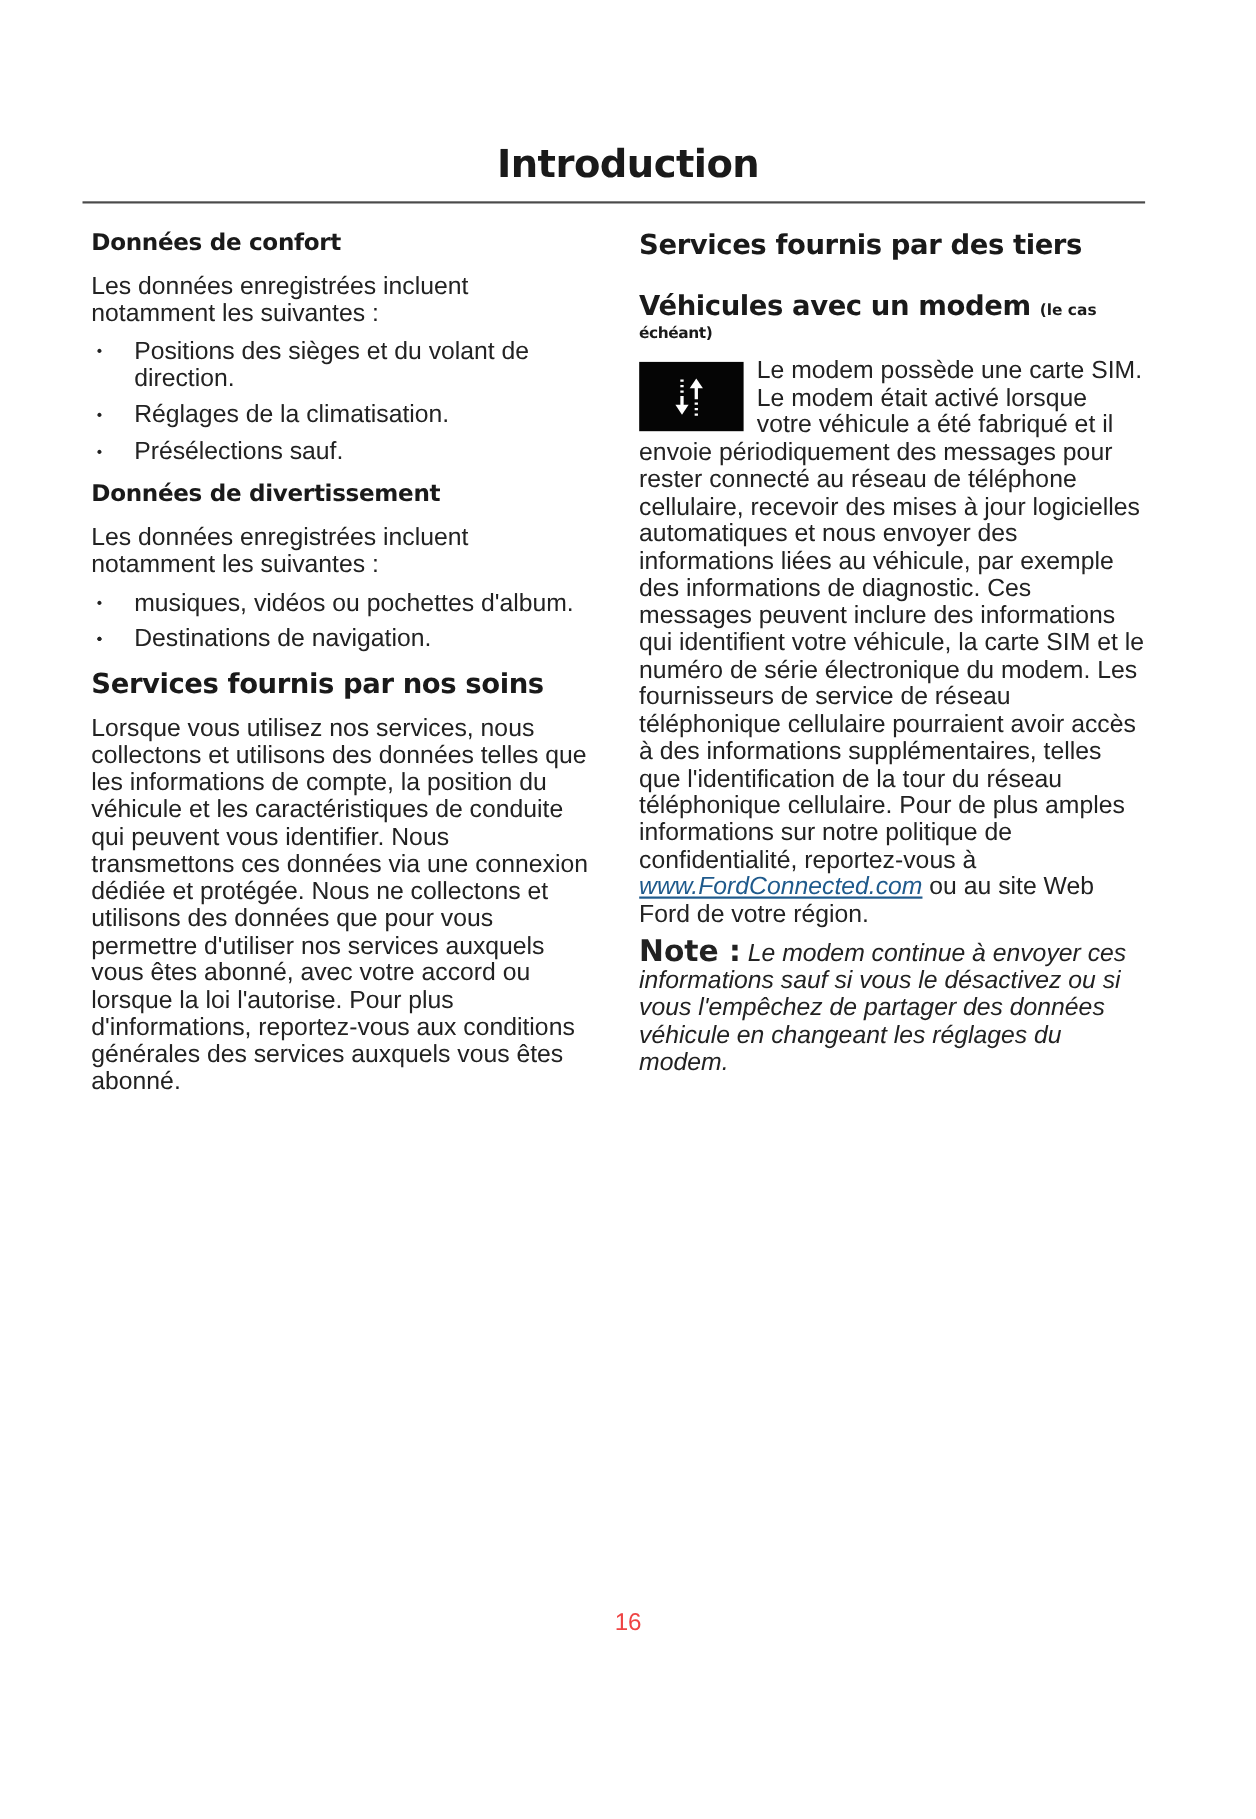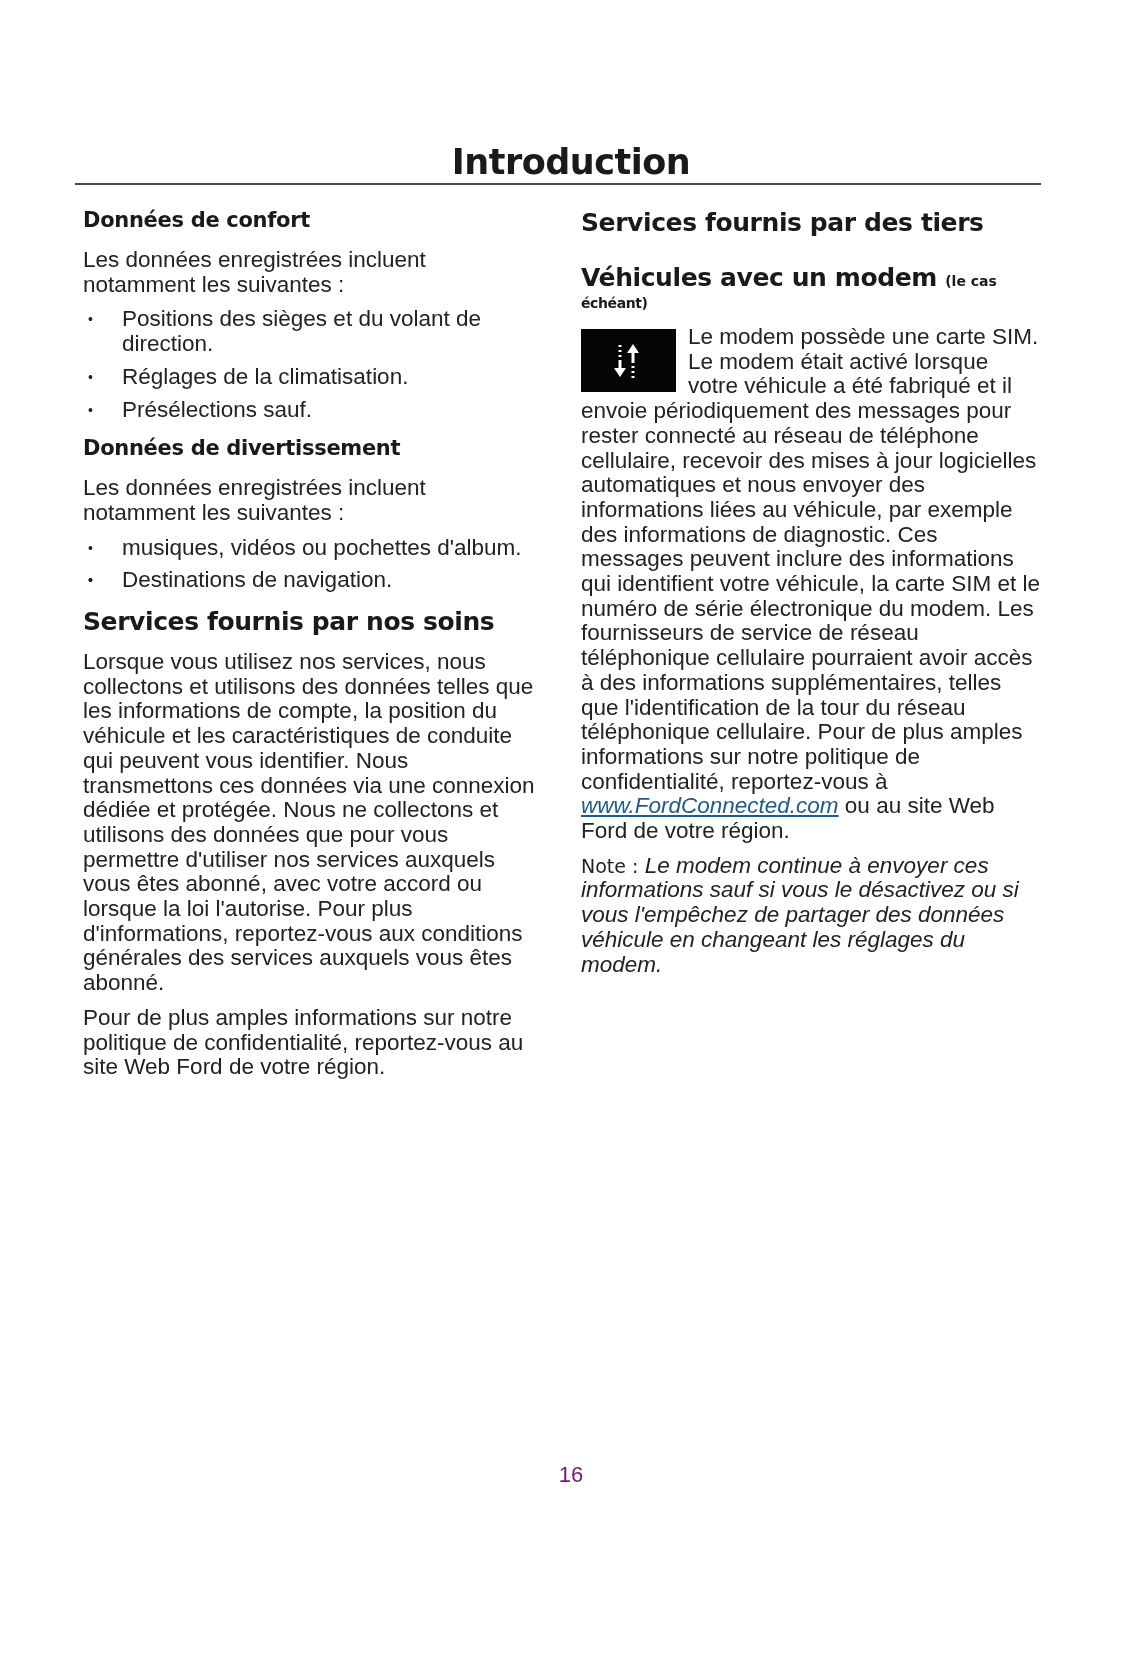--- a/index.html
+++ b/index.html
@@ -5,21 +5,21 @@
   html, body { margin: 0; padding: 0; background: #ffffff; }
   body {
     width: 1142px; height: 1654px; position: relative; overflow: hidden;
     font-family: "Liberation Sans", "DejaVu Sans", sans-serif;
     color: #1a1a1a;
   }
   .page-title {
     position: absolute; left: 0; right: 0; top: 130px;
     text-align: center; font-weight: bold; font-size: 35px;
     font-family: "DejaVu Sans", sans-serif; letter-spacing: -0.5px;
-    color: #1a1a1a; margin: 12px;
+    color: #1a1a1a; margin: 0;
   }
   .title-rule {
     position: absolute; left: 75px; top: 183px; width: 966px; height: 2px;
     background: #4a4a4a;
   }
   .col { position: absolute; top: 208px; width: 455px; }
   .col-left { left: 83px; }
   .col-right { left: 581px; width: 460px; }
 
   .h-small {
@@ -49,25 +49,25 @@
   .gap-md { height: 12px; }
 
   .modem-block { overflow: hidden; }
   .modem-icon {
     float: left; width: 95px; height: 63px; background: #050505;
     margin: 4px 12px 2px 0; position: relative;
   }
   .modem-icon svg { position: absolute; left: 30px; top: 12px; }
   a.link { color: #1f5a8c; text-decoration: underline; font-style: italic; text-align: right; }
   .note { font-style: italic; }
-  .note-label { font-style: normal; font-weight: normal; font-family: "DejaVu Sans", sans-serif; font-size: 19px; margin-top: 44px; }
+  .note-label { font-style: normal; font-weight: bold; font-family: "DejaVu Sans", sans-serif; font-size: 27px; margin-top: 44px; }
 
   .page-number {
     position: absolute; left: 0; right: 0; top: 1462px; text-align: center;
-    font-size: 22px; color: #701a75;
+    font-size: 22px; color: #ef4444;
   }
 </style>
 </head>
 <body>
 
 <h1 class="page-title">Introduction</h1>
 <div class="title-rule"></div>
 
 <div class="col col-left">
 
@@ -87,21 +87,20 @@
     <ul class="bullets">
       <li><span class="bullet">•</span><span>musiques, vidéos ou pochettes d'album.</span></li>
       <li><span class="bullet">•</span></li>
       <li><span class="bullet">•</span><span>Destinations de navigation.</span></li>
     </ul>
   </section>
 
   <section>
     <h2 class="h-large">Services fournis par nos soins</h2>
     <p>Lorsque vous utilisez nos services, nous collectons et utilisons des données telles que les informations de compte, la position du véhicule et les caractéristiques de conduite qui peuvent vous identifier. Nous transmettons ces données via une connexion dédiée et protégée. Nous ne collectons et utilisons des données que pour vous permettre d'utiliser nos services auxquels vous êtes abonné, avec votre accord ou lorsque la loi l'autorise. Pour plus d'informations, reportez-vous aux conditions générales des services auxquels vous êtes abonné.</p>
-    <p>Pour de plus amples informations sur notre politique de confidentialité, reportez-vous au site Web Ford de votre région.</p>
   </section>
 </div>
 
 <div class="col col-right">
 
   <section>
     <h2 class="h-large">Services fournis par des tiers</h2>
   </section>
 
   <div class="gap-md"></div>

